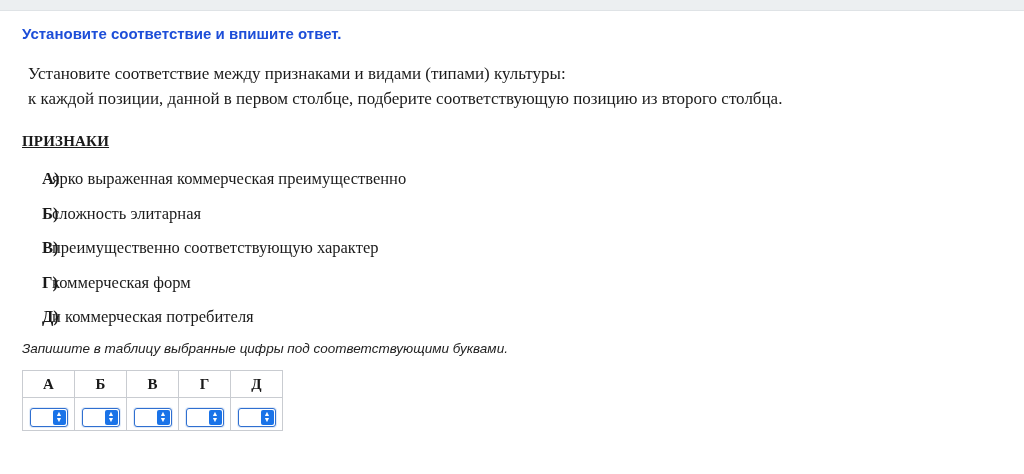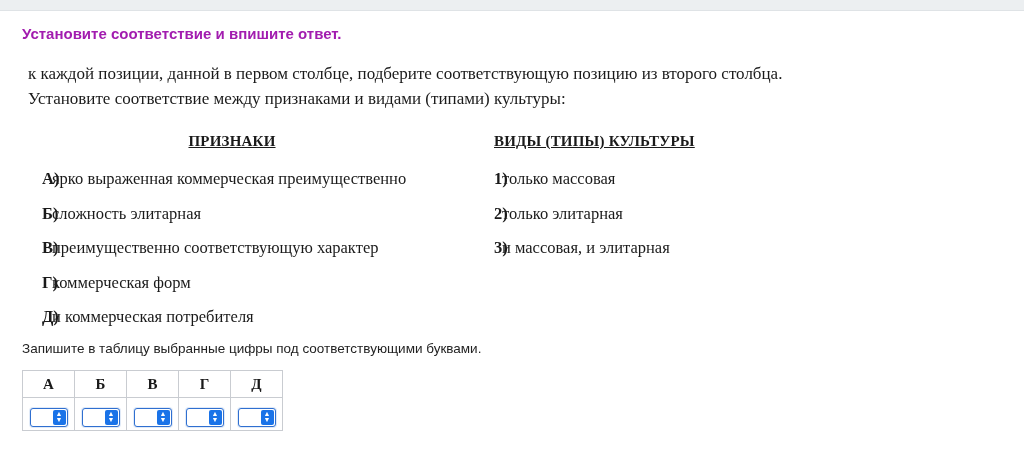--- a/index.html
+++ b/index.html
@@ -21,21 +21,21 @@
     width: 100%;
   }
   .page {
     padding: 14px 0 0 22px;
     position: relative;
   }
   .task-title {
     font-family: "Liberation Sans", sans-serif;
     font-weight: bold;
     font-size: 15px;
-    color: #a21caf;
+    color: #1d4ed8;
     margin-bottom: 20px;
   }
   .intro {
     font-size: 17px;
     line-height: 1.45;
     margin-left: 6px;
     margin-bottom: 22px;
   }
   .intro div { white-space: nowrap; }
 
@@ -56,21 +56,21 @@
     top: 0;
     width: 450px;
   }
   .right-col {
     position: absolute;
     left: 452px;
     top: 0;
     width: 400px;
   }
   .left-head {
-    text-align: center;
+    text-align: left;
     width: 420px;
     margin-bottom: 18px;
   }
   .right-head {
     text-align: left;
     margin-bottom: 18px;
     padding-left: 20px;
   }
   .item {
     display: flex;
@@ -93,20 +93,21 @@
     padding-left: 20px;
   }
   .item .text { flex: 1; }
   .item .text .line2 { display: block; }
 
   .note {
     font-family: "Liberation Sans", sans-serif;
     font-size: 13.5px;
     color: #222;
     margin-top: 8px;
+    font-style: italic;
   }
 
   .answer-table {
     margin-top: 14px;
     border: 1px solid #c9ccd1;
     border-collapse: collapse;
     background: #fff;
   }
   .answer-table td {
     border: 1px solid #c9ccd1;
@@ -157,22 +158,22 @@
 </head>
 <body>
 
 <div class="top-strip"></div>
 
 <div class="page">
 
   <div class="task-title">Установите соответствие и впишите ответ.</div>
 
   <div class="intro">
+    <div>Установите соответствие между признаками и видами (типами) культуры:</div>
     <div>к каждой позиции, данной в первом столбце, подберите соответствующую позицию из второго столбца.</div>
-    <div>Установите соответствие между признаками и видами (типами) культуры:</div>
   </div>
 
   <div class="columns" style="height:200px;">
 
     <div class="left-col">
       <div class="col-head left-head">ПРИЗНАКИ</div>
 
       <div class="item">
         <span class="marker">А)</span>
         <span class="text">ярко выраженная коммерческая преимущественно</span>
@@ -190,36 +191,20 @@
         <span class="text">коммерческая форм</span>
       </div>
       <div class="item">
         <span class="marker">Д)</span>
         <span class="text">
           <span class="line2">и коммерческая потребителя</span>
         </span>
       </div>
     </div>
 
-    <div class="right-col">
-      <div class="col-head right-head">ВИДЫ (ТИПЫ) КУЛЬТУРЫ</div>
-
-      <div class="item">
-        <span class="marker">1)</span>
-        <span class="text">только массовая</span>
-      </div>
-      <div class="item">
-        <span class="marker">2)</span>
-        <span class="text">только элитарная</span>
-      </div>
-      <div class="item">
-        <span class="marker">3)</span>
-        <span class="text">и массовая, и элитарная</span>
-      </div>
-    </div>
 
   </div>
 
   <div class="note">Запишите в таблицу выбранные цифры под соответствующими буквами.</div>
 
   <table class="answer-table">
     <tbody>
         <tr>
       <td class="hdr">А</td>
       <td class="hdr">Б</td>

